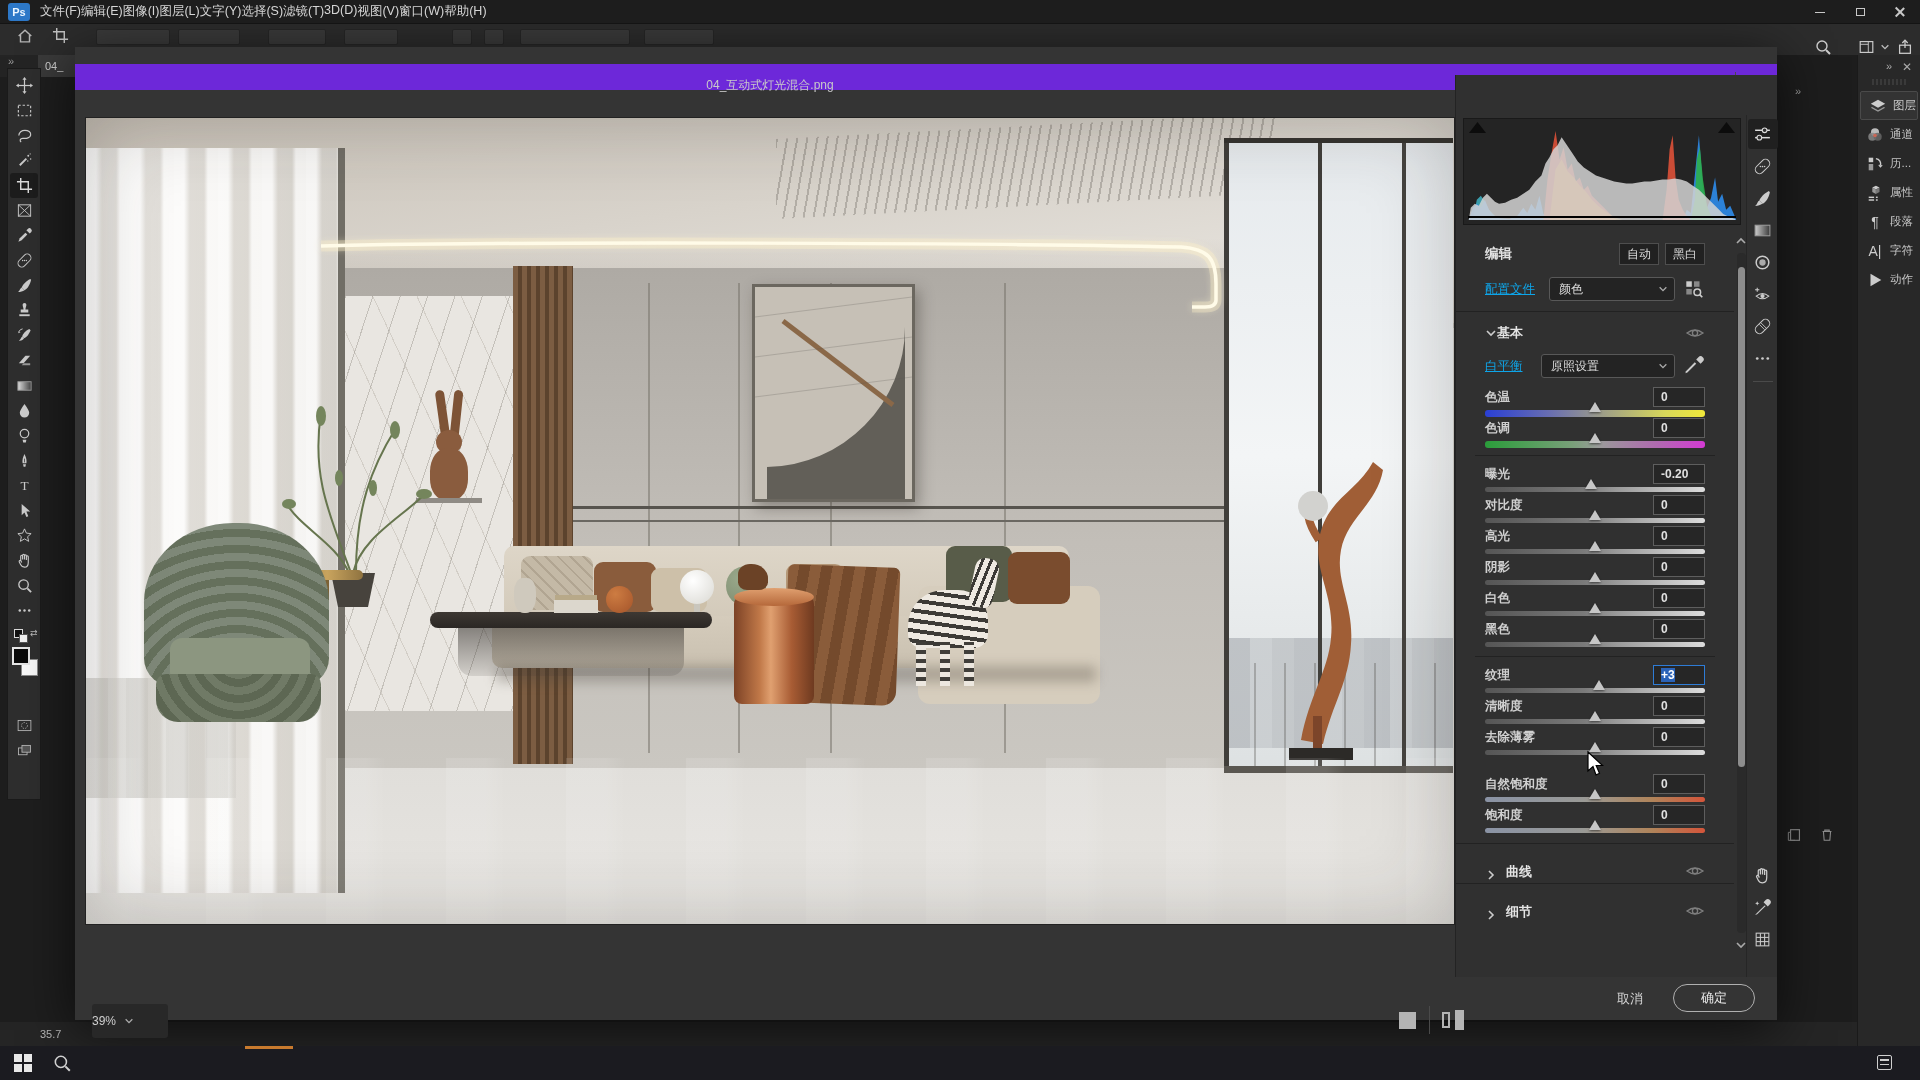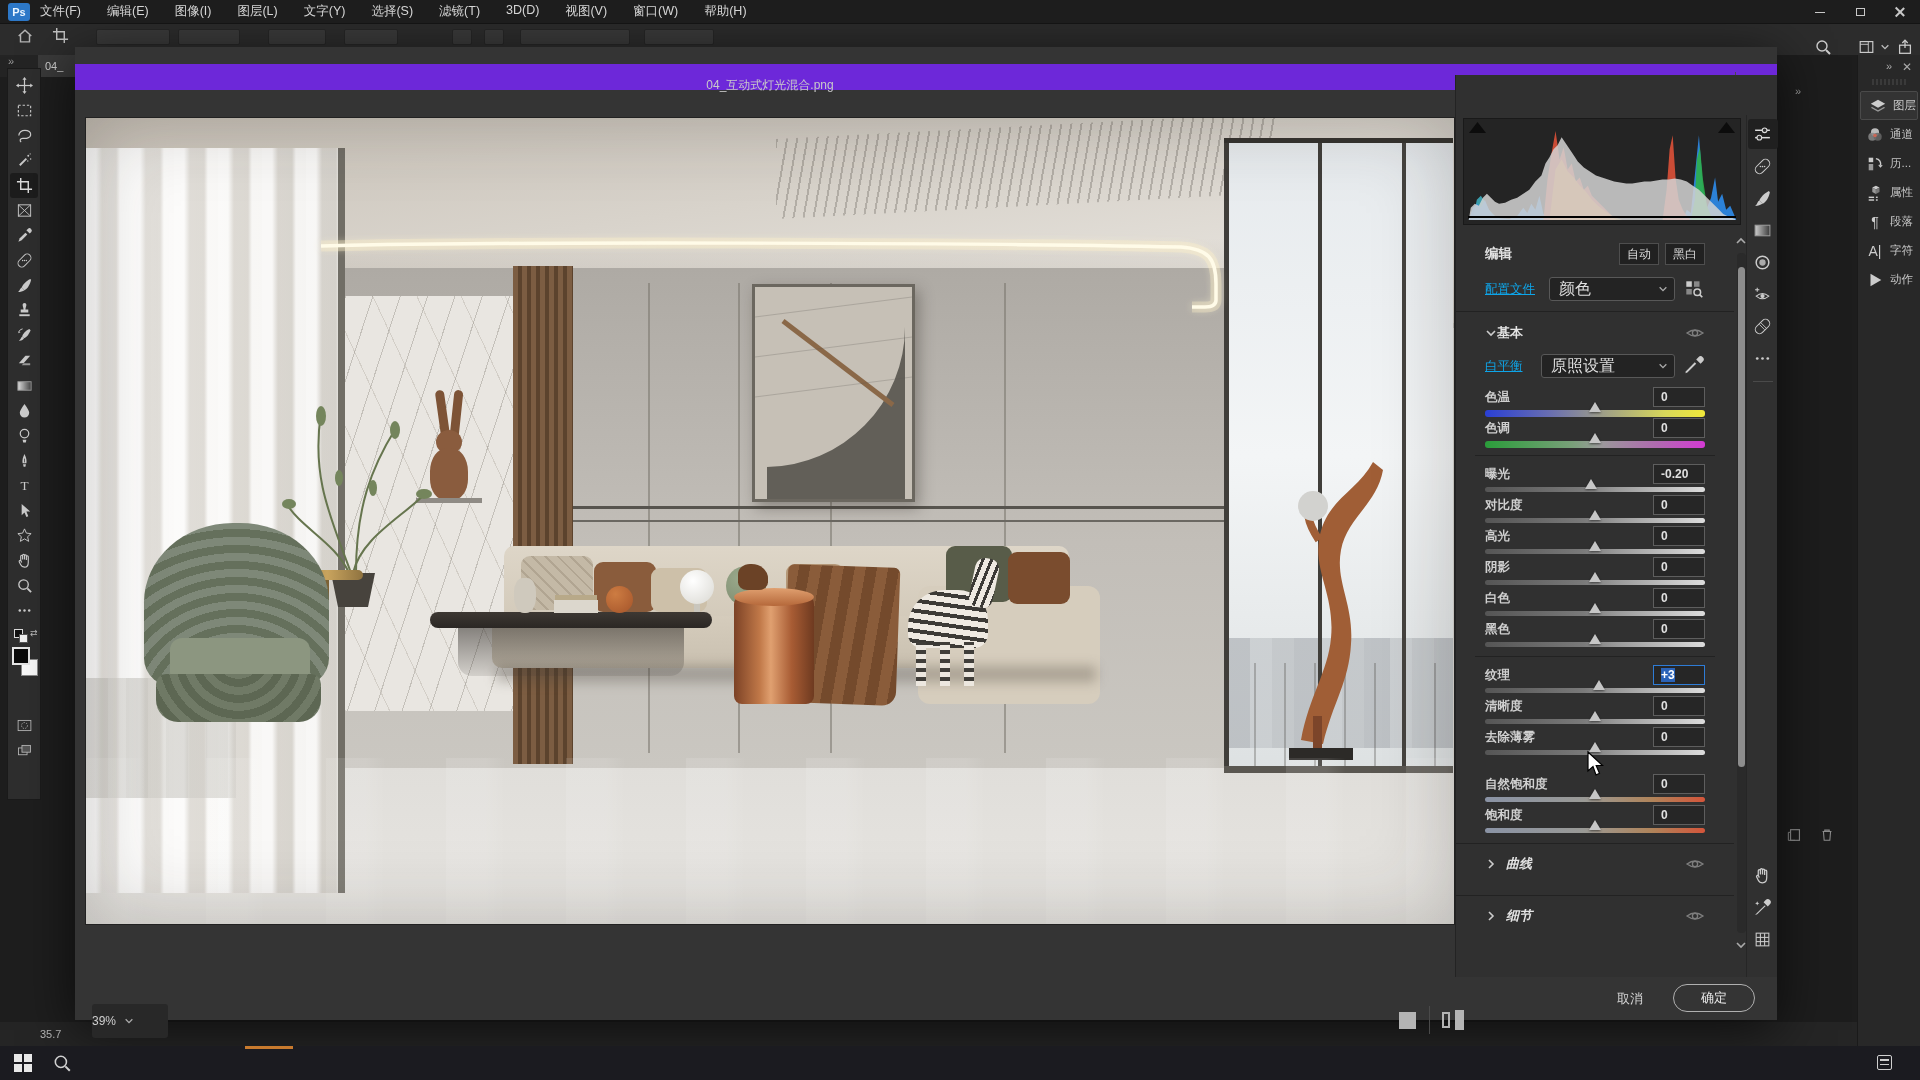--- a/index.html
+++ b/index.html
@@ -4,21 +4,21 @@
 <style>
   html,body{margin:0;padding:0;background:#111;}
   *{box-sizing:border-box;}
   body{font-family:"Liberation Sans","DejaVu Sans",sans-serif;-webkit-font-smoothing:antialiased;}
   .screen{position:relative;width:1920px;height:1080px;background:#1e1e1e;overflow:hidden;}
   svg{display:block;}
 
   
   .menubar{position:absolute;left:0;top:0;width:1920px;height:24px;background:#1d1d1d;display:flex;align-items:center;border-bottom:1px solid #141414;z-index:6;}
   .pslogo{width:22px;height:18px;margin:0 10px 0 8px;background:#2d78c8;border-radius:3px;color:#eaf5ff;font-weight:bold;font-size:11px;line-height:18px;text-align:center;}
-  .menus{display:flex;gap:26px;}
+  .menus{display:flex;}
   .mi{color:#d6d6d6;font-size:12.5px;cursor:default;}
   .winbtns{position:absolute;right:0;top:0;height:24px;display:flex;}
   .wbtn{width:40px;height:24px;display:flex;align-items:center;justify-content:center;}
   .mini{width:10px;height:1px;background:#c8c8c8;}
   .maxi{width:9px;height:8px;border:1px solid #c8c8c8;}
   .clsx{position:relative;width:10px;height:10px;}
   .clsx:before,.clsx:after{content:"";position:absolute;left:4px;top:-1px;width:1.5px;height:12px;background:#c8c8c8;}
   .clsx:before{transform:rotate(45deg);}.clsx:after{transform:rotate(-45deg);}
 
   
@@ -97,31 +97,31 @@
   .clipL,.clipR{position:absolute;top:3px;width:17px;height:11px;background:#0c0c0c;clip-path:polygon(50% 0,100% 100%,0 100%);}
   .clipL{left:5px;}.clipR{right:5px;}
   .histbase{position:absolute;left:4px;bottom:6px;right:4px;height:2px;background:#000;}
 
   .rscroll{position:absolute;left:0;top:162px;width:290px;height:700px;padding:0 41px 0 29px;overflow:hidden;}
   .erow{display:flex;align-items:center;height:34px;}
   .etitle{color:#e2e2e2;font-weight:bold;font-size:13.5px;flex:1;}
   .ebtn{width:40px;height:22px;background:#212121;border:1px solid #4e4e4e;color:#dadada;font-size:12px;text-align:center;line-height:20px;margin-left:6px;}
   .prow{display:flex;align-items:center;height:36px;}
   .plab{color:#0ea5e9;font-size:12.5px;flex:0 0 64px;text-decoration:underline;}
-  .pselect{flex:1;height:24px;background:#232323;border:1px solid #585858;border-radius:3px;color:#dedede;font-size:16px;display:flex;align-items:center;padding:0 6px 0 9px;}
+  .pselect{flex:1;height:24px;background:#232323;border:1px solid #585858;border-radius:3px;color:#dedede;font-size:12px;display:flex;align-items:center;padding:0 6px 0 9px;}
   .pselect .sx{flex:1;}
   .pico{width:22px;height:22px;margin-left:8px;flex:0 0 22px;}
   .sep{height:1px;background:#222;margin:4px -29px 4px -29px;}
   .ssep{height:1px;background:#222;margin:7px -10px;}
   .sgap{height:16px;}
   .hrow{display:flex;align-items:center;height:34px;}
   .hchev{width:12px;height:12px;}
   .htxt{color:#e4e4e4;font-weight:bold;font-size:13px;flex:1;}
   .heye{width:20px;height:20px;opacity:.75;}
-  .sechdr{border-top:1px solid #222;margin:12px -29px;padding:2px 29px 2px 29px;height:40px;display:flex;align-items:center;gap:9px;font-style:italic;}
+  .sechdr{border-top:1px solid #222;margin:0 -29px;padding:2px 29px 2px 29px;height:40px;display:flex;align-items:flex-end;gap:9px;}
 
   .srow{position:relative;height:31px;margin-top:0;font-weight:bold;}
   .srtop{display:flex;align-items:center;height:22px;}
   .slab{color:#cfcfcf;font-size:12.5px;flex:1;}
   .sval{width:52px;height:20px;background:#262626;border:1px solid #5e5e5e;color:#e0e0e0;font-size:12px;line-height:18px;padding-left:7px;}
   .sval.sel{border-color:#2e7cd6;}
   .sval.sel span{background:#2b63b8;color:#fff;}
   .strack{position:relative;height:5px;border-radius:3px;margin-top:2px;background:linear-gradient(90deg,#555,#7a7a7a 45%,#9a9a9a 60%,#dcdcdc);}
   .strack.t-temp{height:7px;background:linear-gradient(90deg,#2a3fd4,#6a6fb0 30%,#9a9a8a 52%,#d8d85a 82%,#f0e83a);}
   .strack.t-tint{height:7px;background:linear-gradient(90deg,#2a9d3a,#7aa07a 40%,#9a9a9a 52%,#b06ab0 78%,#d43ad4);}

